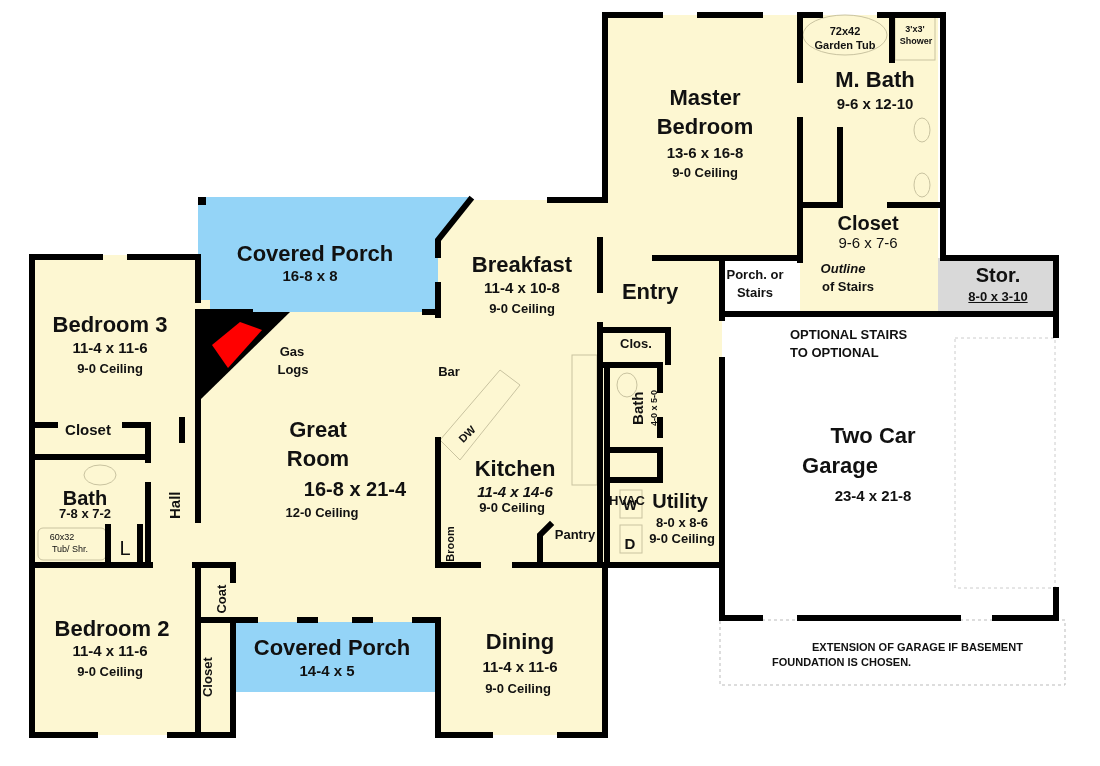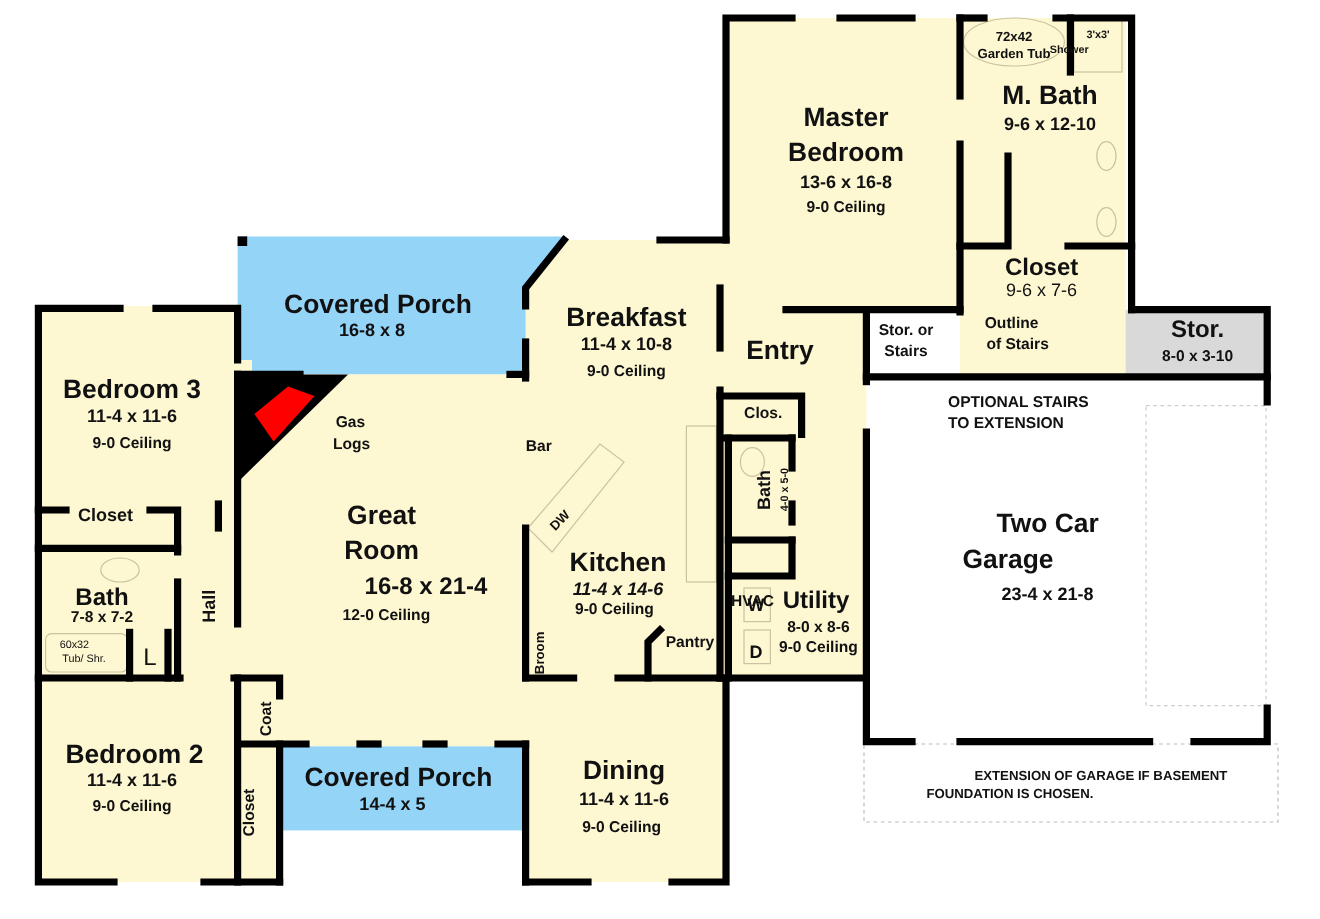--- a/index.html
+++ b/index.html
@@ -144,33 +144,33 @@
 <div>
   <div class="lbl t-xl" style="left:705px;top:86px;">Master</div>
   <div class="lbl t-xl" style="left:705px;top:115px;">Bedroom</div>
   <div class="lbl t-m" style="left:705px;top:145px;">13-6 x 16-8</div>
   <div class="lbl t-s" style="left:705px;top:166px;">9-0 Ceiling</div>
 </div>
 
 <div class="lbl t-xs" style="left:845px;top:25px;">72x42</div>
 <div class="lbl t-xs" style="left:845px;top:39px;">Garden Tub</div>
 <div class="lbl t-xxs" style="left:915px;top:25px;">3'x3'</div>
-<div class="lbl t-xxs" style="left:891px;top:37px;text-align:right;">Shower</div>
+<div class="lbl t-xxs" style="left:916px;top:37px;text-align:right;">Shower</div>
 <div class="lbl t-xl" style="left:875px;top:68px;">M. Bath</div>
 <div class="lbl t-m" style="left:875px;top:96px;">9-6 x 12-10</div>
 
 <div class="lbl t-l" style="left:868px;top:212px;">Closet</div>
 <div class="lbl t-m normal" style="left:868px;top:235px;">9-6 x 7-6</div>
-<div class="lbl t-s" style="left:843px;top:262px;">Outline</div>
+<div class="lbl t-s" style="left:843px;top:262px;font-style:italic;">Outline</div>
 <div class="lbl t-s" style="left:848px;top:280px;">of Stairs</div>
 
 <div class="lbl t-l" style="left:998px;top:264px;">Stor.</div>
-<div class="lbl t-s" style="left:998px;top:290px;">8-0 x 3-10</div>
-
-<div class="lbl t-s" style="left:755px;top:268px;">Stor. or</div>
+<div class="lbl t-s" style="left:998px;top:290px;text-decoration:underline;">8-0 x 3-10</div>
+
+<div class="lbl t-s" style="left:755px;top:268px;">Porch. or</div>
 <div class="lbl t-s" style="left:755px;top:286px;">Stairs</div>
 
 <div class="lbl t-xl" style="left:650px;top:280px;">Entry</div>
 
 <div class="lbl t-xl" style="left:522px;top:253px;">Breakfast</div>
 <div class="lbl t-m" style="left:522px;top:280px;">11-4 x 10-8</div>
 <div class="lbl t-s" style="left:522px;top:302px;">9-0 Ceiling</div>
 
 <div class="lbl t-xl" style="left:315px;top:242px;">Covered Porch</div>
 <div class="lbl t-m" style="left:310px;top:268px;">16-8 x 8</div>
@@ -208,21 +208,21 @@
 <div class="lbl t-m vert" style="left:638px;top:400px;">Bath</div>
 <div class="lbl t-xxs vert" style="left:655px;top:403px;">4-0 x 5-0</div>
 <div class="lbl t-s" style="left:627px;top:455px;margin-top:39px;">HVAC</div>
 <div class="lbl t-m" style="left:630px;top:497px;">W</div>
 <div class="lbl t-m" style="left:630px;top:536px;">D</div>
 <div class="lbl t-l" style="left:680px;top:490px;">Utility</div>
 <div class="lbl t-s" style="left:682px;top:516px;">8-0 x 8-6</div>
 <div class="lbl t-s" style="left:682px;top:532px;">9-0 Ceiling</div>
 
 <div class="lbl caps" style="left:790px;top:328px;">OPTIONAL STAIRS</div>
-<div class="lbl caps" style="left:790px;top:346px;">TO EXTENSION</div>
+<div class="lbl caps" style="left:790px;top:346px;">TO OPTIONAL</div>
 
 <div class="lbl t-xl" style="left:873px;top:424px;">Two Car</div>
 <div class="lbl t-xl" style="left:840px;top:454px;">Garage</div>
 <div class="lbl t-m" style="left:873px;top:488px;">23-4 x 21-8</div>
 
 <div class="lbl t-xs" style="left:772px;top:641px;transform:none;text-align:left;padding-left:40px;">EXTENSION OF GARAGE IF BASEMENT</div>
 <div class="lbl t-xs" style="left:772px;top:656px;transform:none;text-align:left;">FOUNDATION IS CHOSEN.</div>
 
 <div class="lbl t-xl" style="left:112px;top:617px;">Bedroom 2</div>
 <div class="lbl t-m" style="left:110px;top:643px;">11-4 x 11-6</div>

